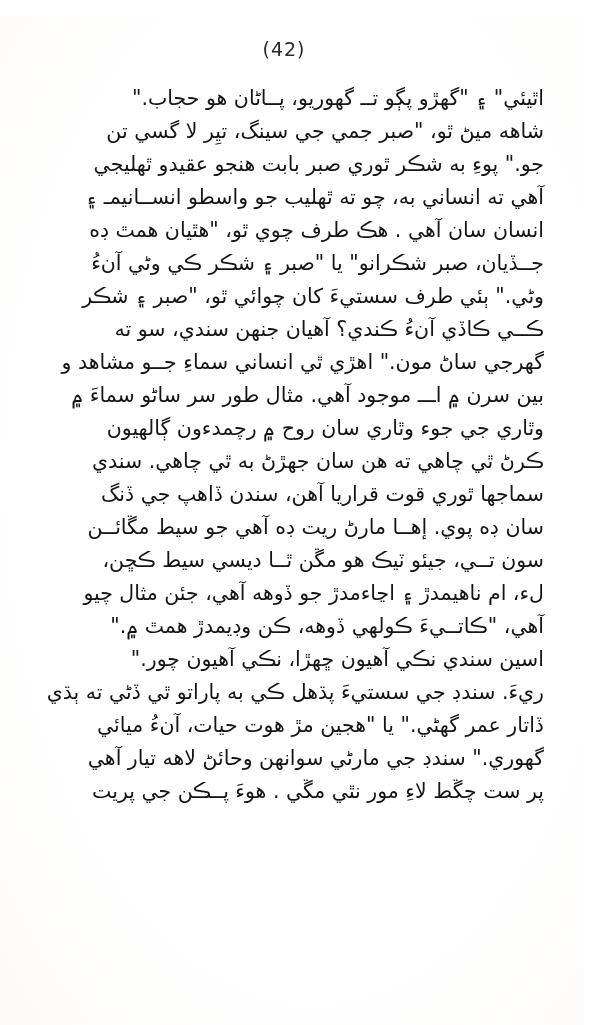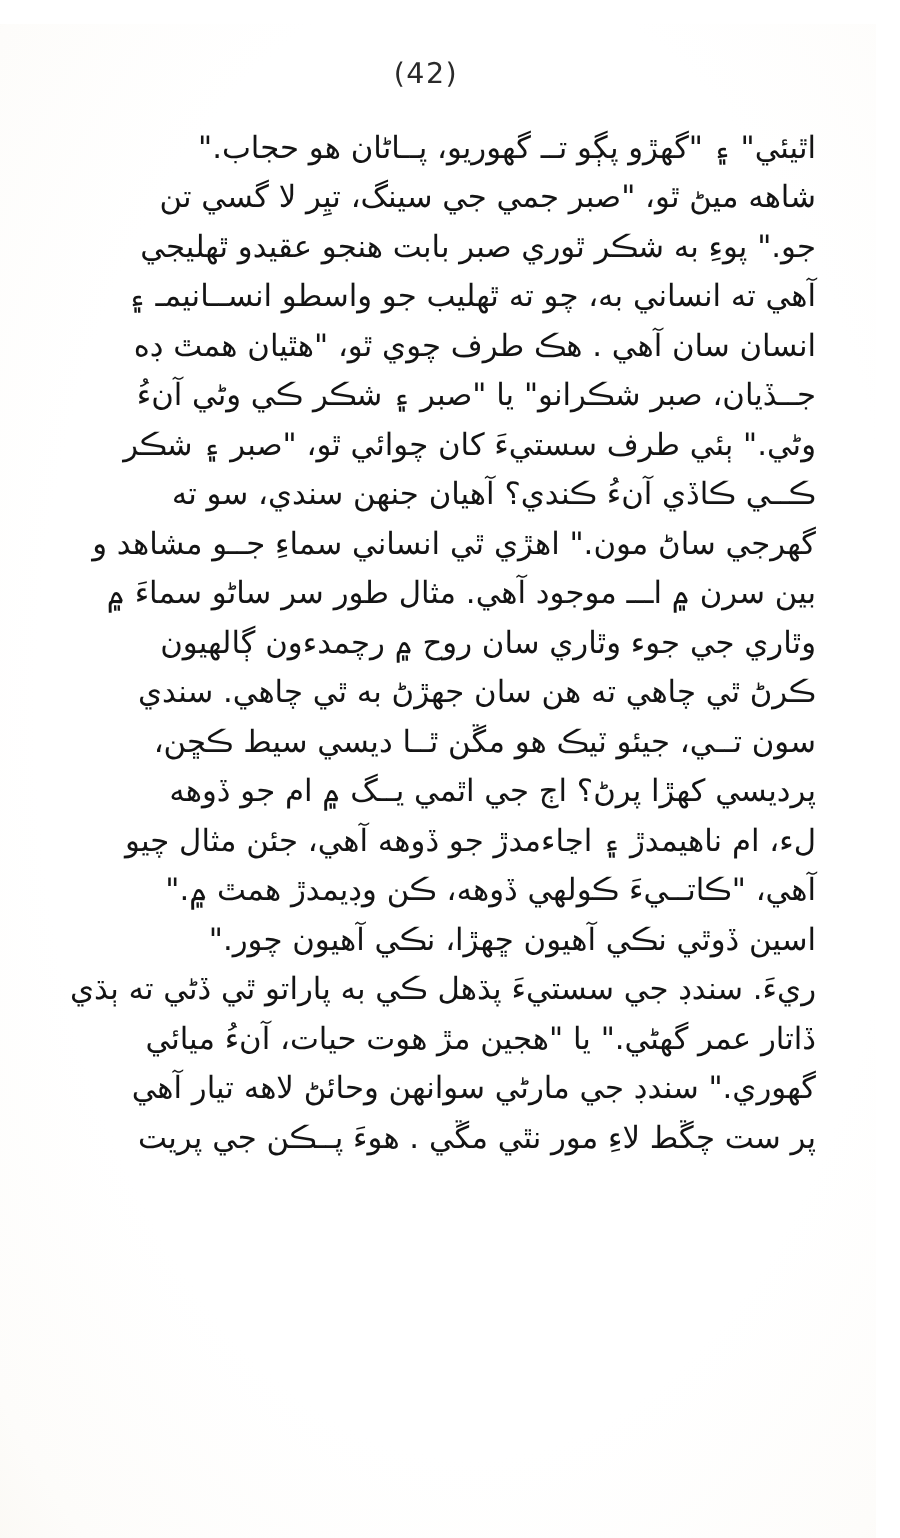--- a/index.html
+++ b/index.html
@@ -161,41 +161,46 @@
           <span class="seg">وٿاري جي جوء وٿاري سان روح ۾ رچمدءون ڳالهيون</span>
         </span>
       </div>
     <div class="line">
         <span class="stretch">
           <span class="seg">ڪرڻ ٿي چاهي ته هن سان جهڙڻ به ٿي چاهي. سندي</span>
         </span>
       </div>
     <div class="line">
         <span class="stretch">
+          <span class="seg">سماجها ٿوري قوت قراريا آهن، سندن ڏاهپ جي ڏنگ</span>
+        </span>
+      </div>
+    <div class="line">
+        <span class="stretch">
+          <span class="seg">سان ڊه پوي. إهــا مارڻ ريت ڊه آهي جو سيط مڱائــن</span>
+        </span>
+      </div>
+    <div class="line">
+        <span class="stretch">
           <span class="seg">سون تــي، جيئو ٽيڪ هو مڱن ٿــا ديسي سيط ڪڇن،</span>
         </span>
       </div>
     <div class="line">
         <span class="stretch">
-          <span class="seg">پرديسي کهڙا پرڻ؟ اڄ جي اٿمي يــگ ۾ ام جو ڏوهه</span>
-        </span>
-      </div>
-    <div class="line">
-        <span class="stretch">
           <span class="seg">لء، ام ناهيمدڙ ۽ اڃاءمدڙ جو ڏوهه آهي، جئن مثال چيو</span>
         </span>
       </div>
     <div class="line">
         <span class="stretch">
           <span class="seg">آهي، "ڪاتــيءَ ڪولهي ڏوهه، ڪن وڊيمدڙ همٿ ۾."</span>
         </span>
       </div>
     <div class="line">
         <span class="stretch">
-          <span class="seg">اسين ڏوٿي نڪي آهيون ڇهڙا، نڪي آهيون چور."</span>
+          <span class="seg">اسين سندي نڪي آهيون ڇهڙا، نڪي آهيون چور."</span>
         </span>
       </div>
     <div class="line">
         <span class="stretch">
           <span class="seg">ريءَ. سندڊ جي سستيءَ پڌهل ڪي به پاراتو ٿي ڏڻي ته ٻڌي</span>
         </span>
       </div>
     <div class="line">
         <span class="stretch">
           <span class="seg">ڏاتار عمر گهڻي." يا "هجين مڙ هوت حيات، آنءُ ميائي</span>

